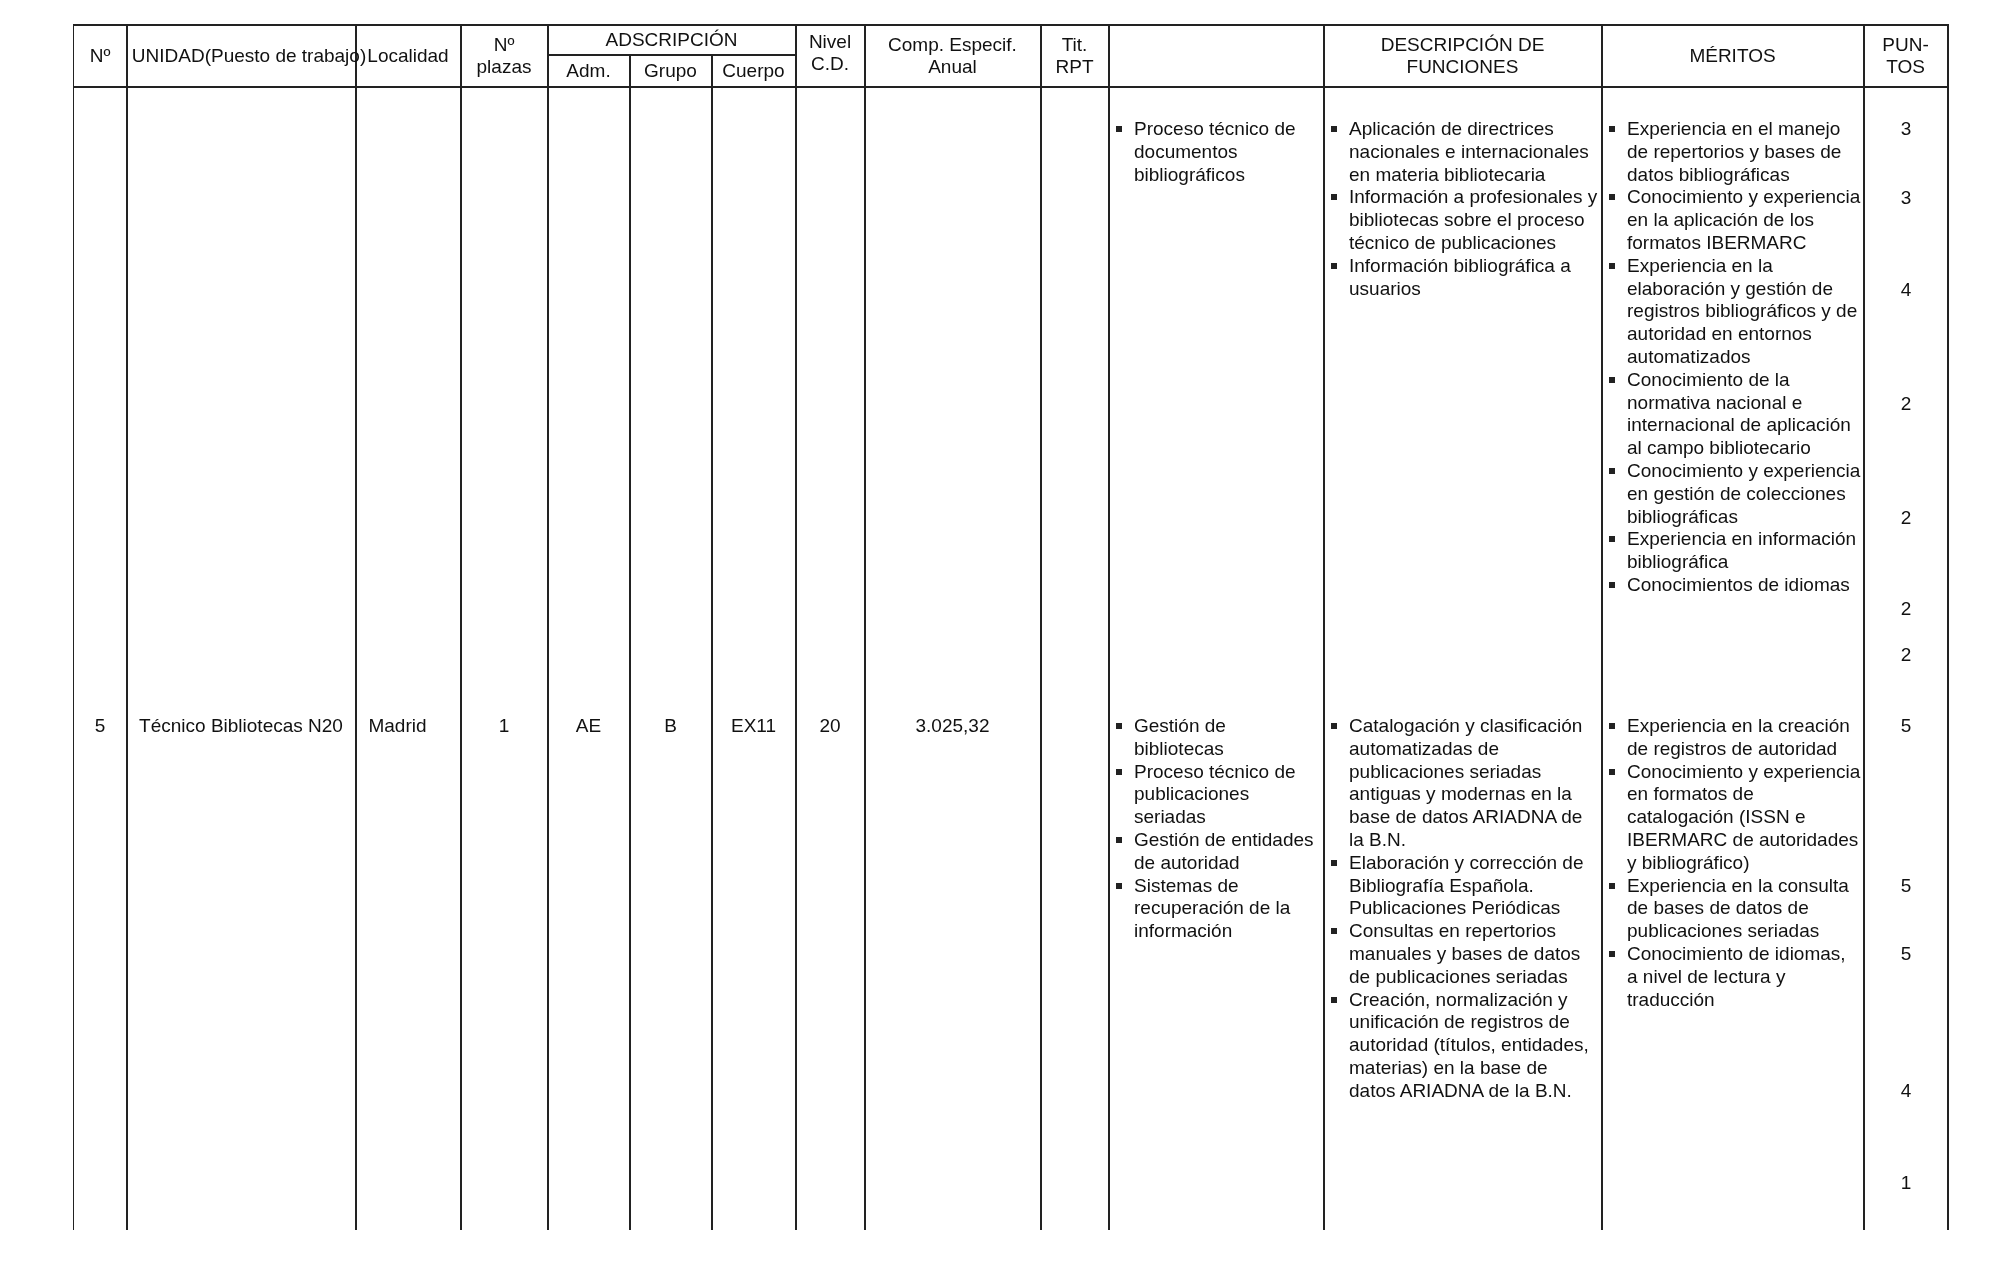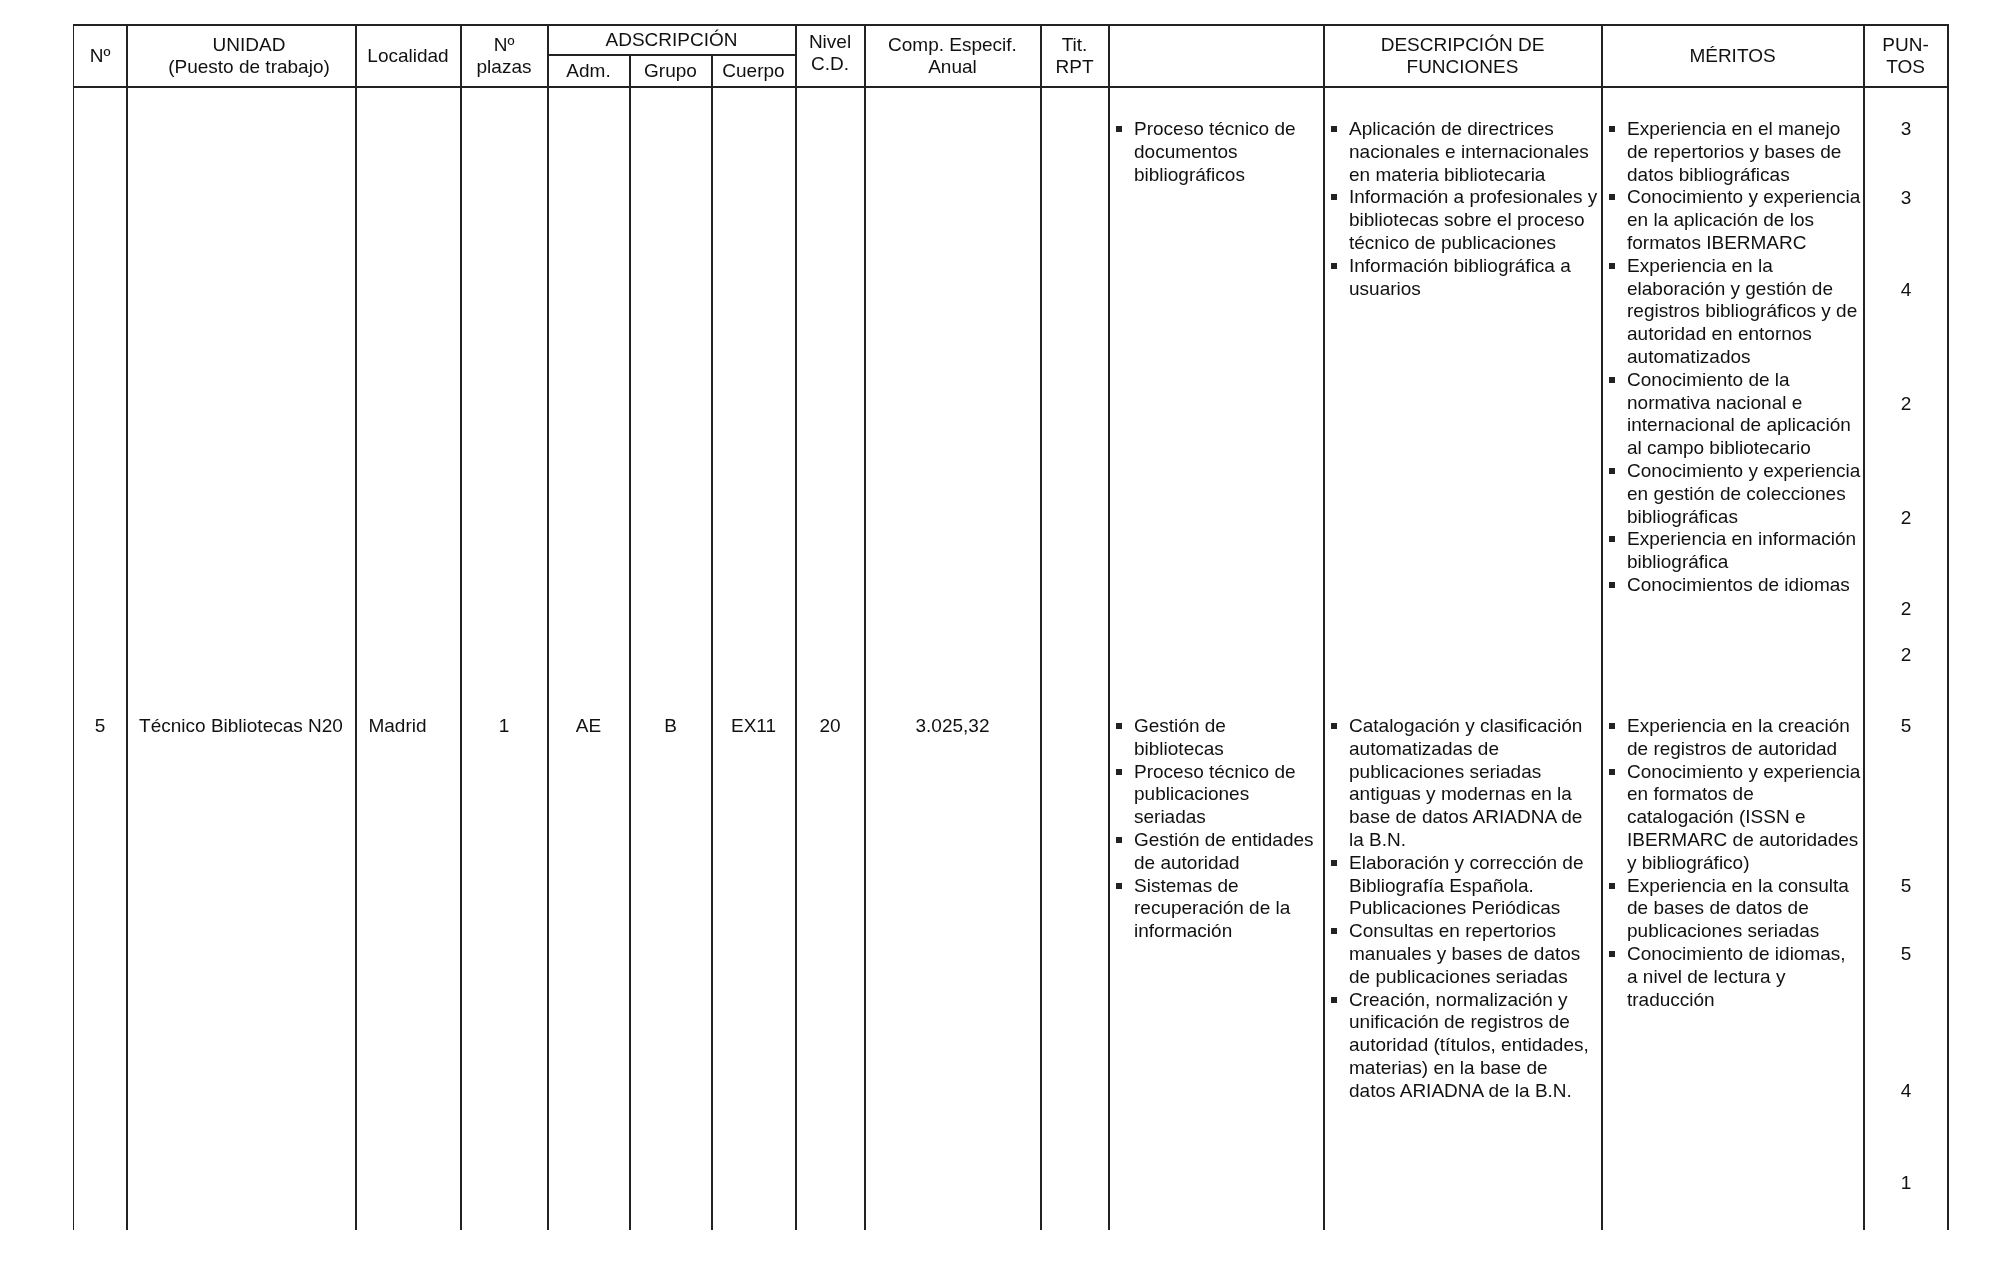--- a/index.html
+++ b/index.html
@@ -38,21 +38,21 @@
   <div class="vline" style="left:1040px;"></div>
   <div class="vline" style="left:1108px;"></div>
   <div class="vline" style="left:1323px;"></div>
   <div class="vline" style="left:1601px;"></div>
   <div class="vline" style="left:1863px;"></div>
   <div class="vline" style="left:1947px;"></div>
 
   <div class="hcell" style="left:74px; top:26px; width:52px; height:60px;">
     <span>Nº</span>
   </div>
-  <div class="hcell" style="left:127px; top:26px; width:244px; height:60px; flex-direction:column;">
+  <div class="hcell" style="left:127px; top:26px; width:244px; height:60px; flex-direction:row;">
     <span>UNIDAD</span>
     <span>(Puesto de trabajo)</span>
   </div>
   <div class="hcell" style="left:356px; top:26px; width:104px; height:60px;border-radius:10px;">
     <span>Localidad</span>
   </div>
   <div class="hcell" style="left:461px; top:26px; width:86px; height:60px; flex-direction:column;">
     <span>Nº</span>
     <span>plazas</span>
   </div>

